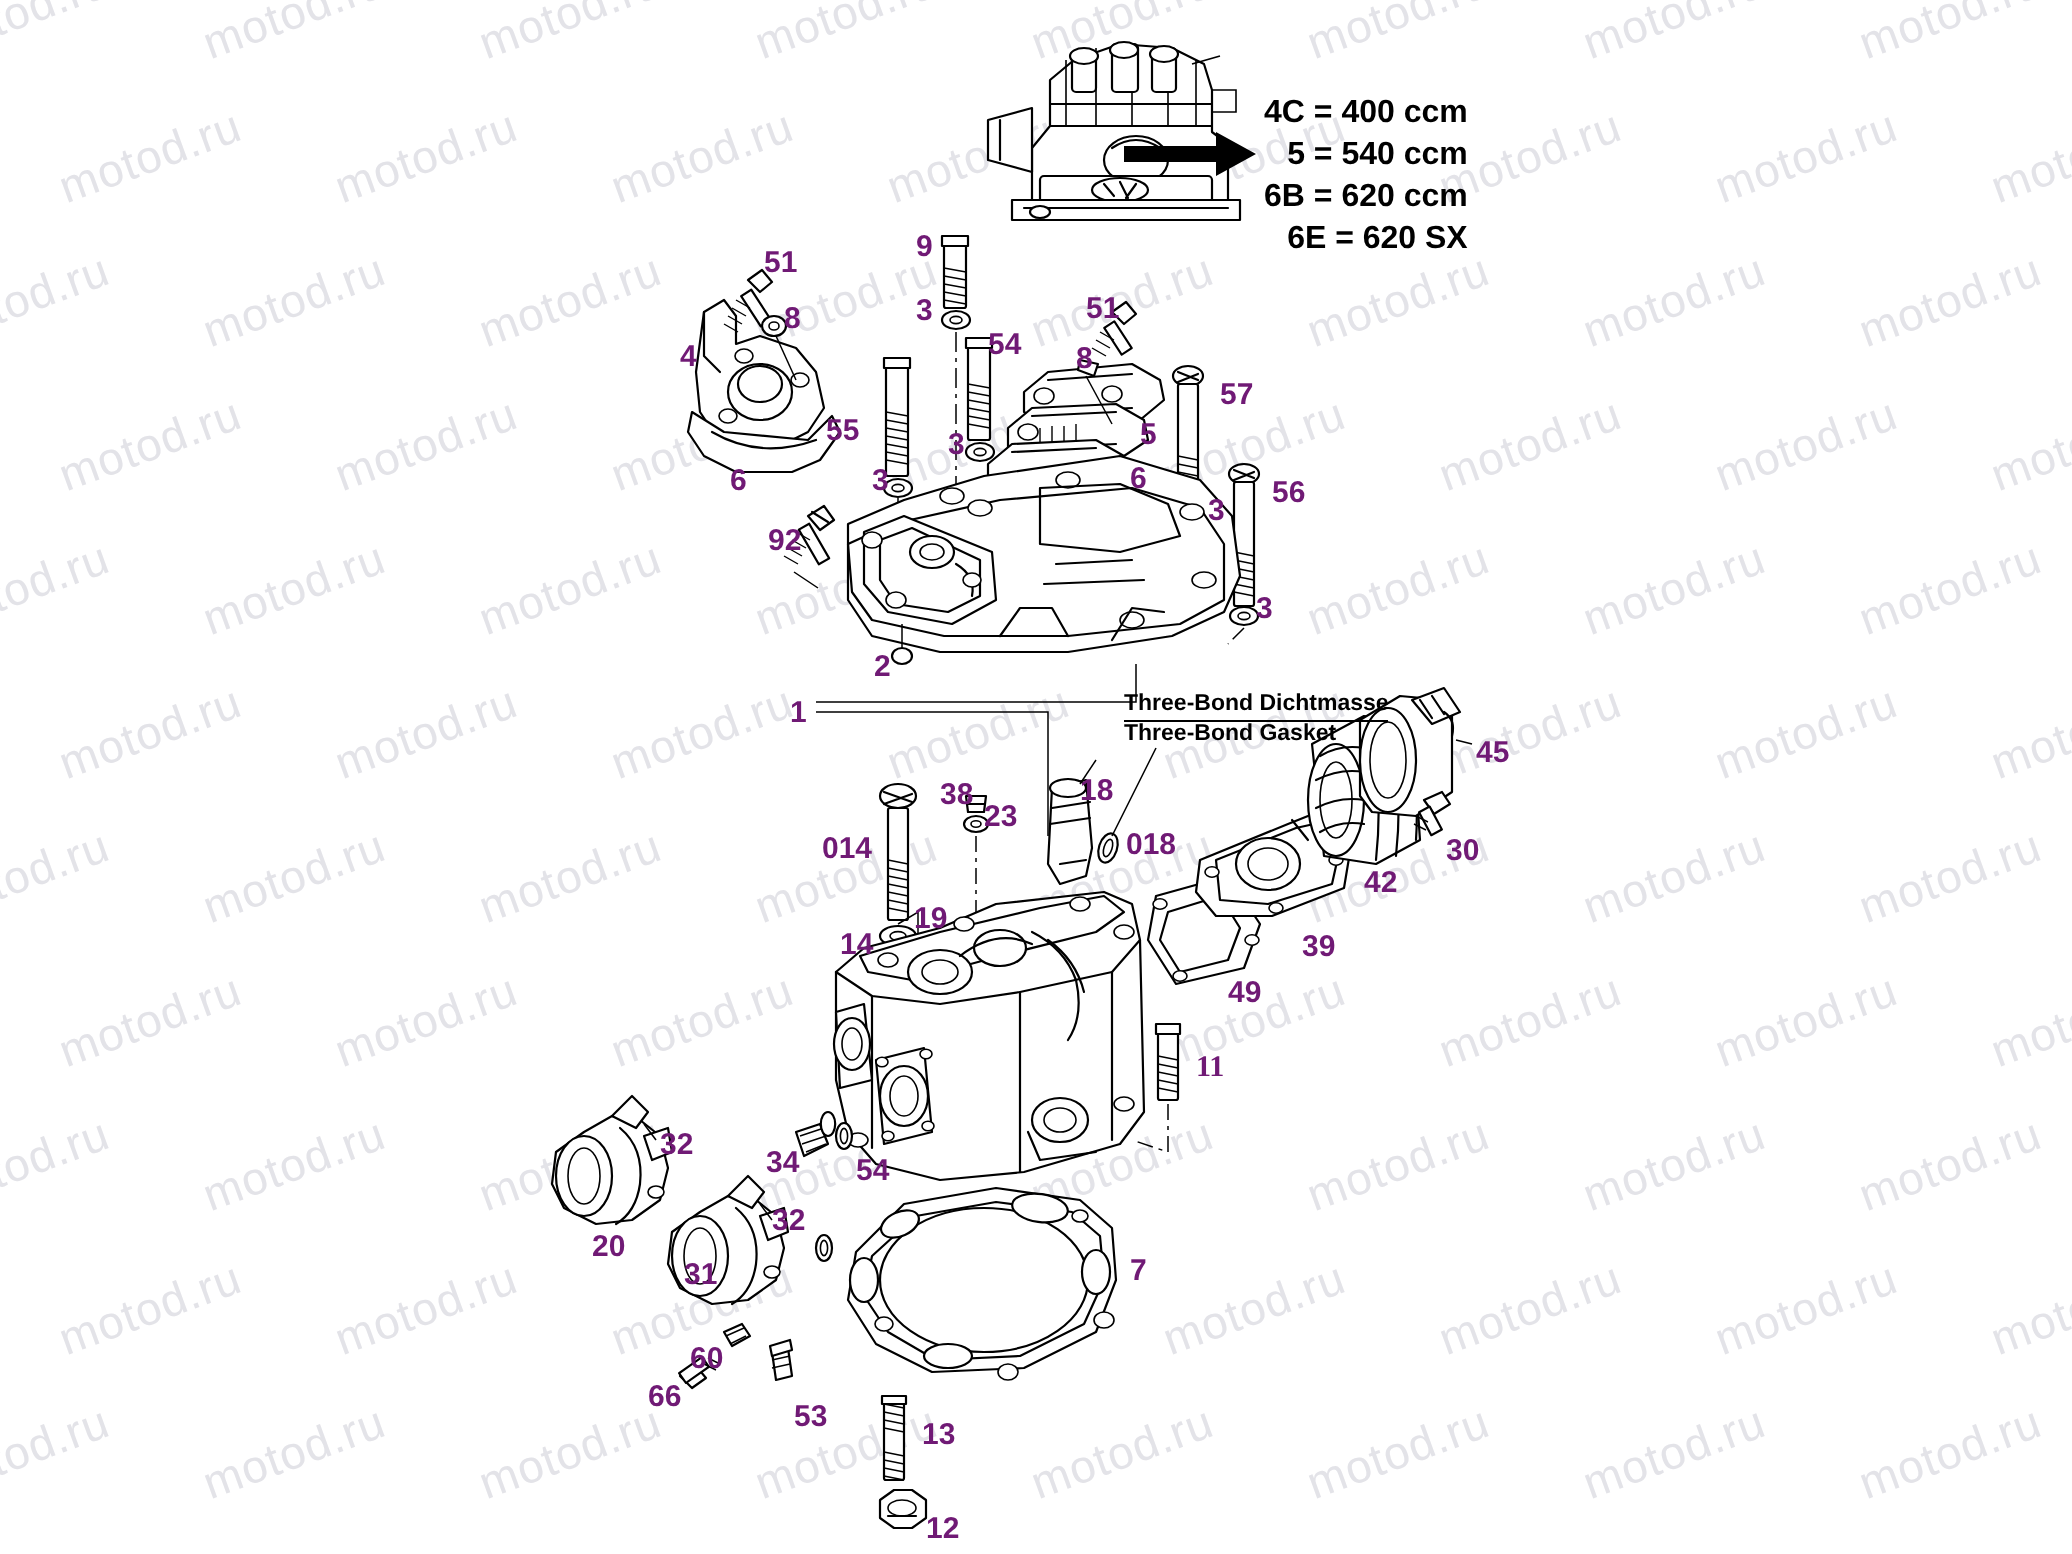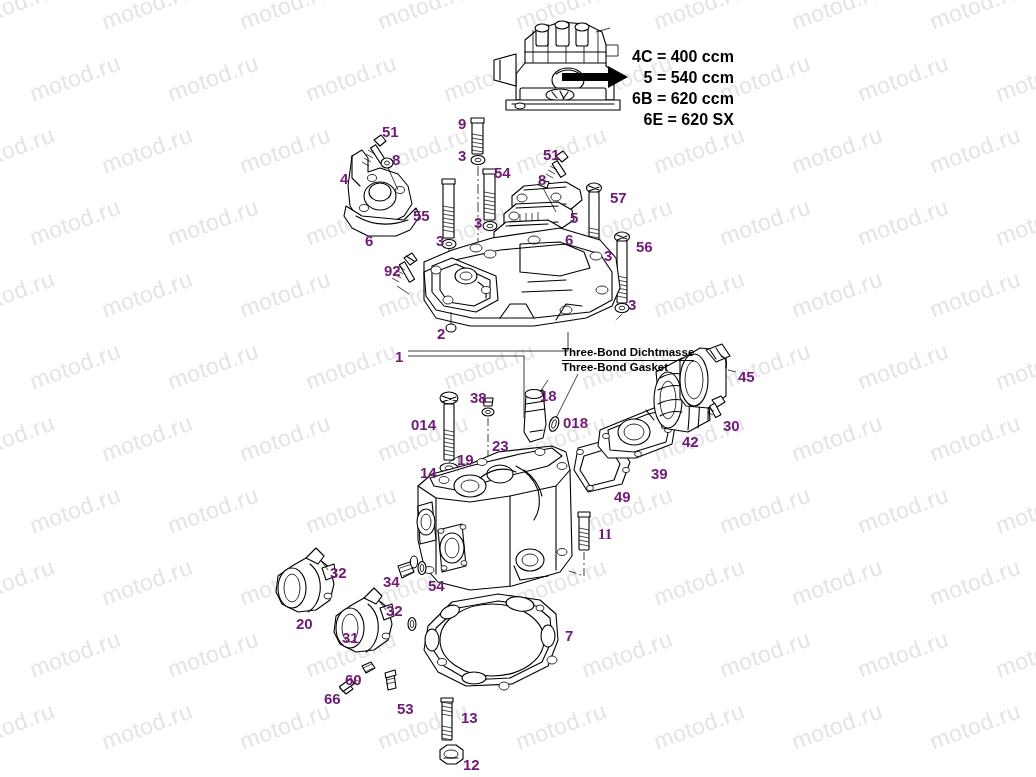--- a/index.html
+++ b/index.html
@@ -539,21 +539,21 @@
     <div class="lbl" style="left: 565px; top: 232px;">6</div>
     <div class="lbl" style="left: 610px; top: 190px;">57</div>
     <div class="lbl" style="left: 604px; top: 248px;">3</div>
     <div class="lbl" style="left: 636px; top: 239px; text-align: center;">56</div>
     <div class="lbl" style="left: 628px; top: 297px;">3</div>
     <div class="lbl" style="left: 384px; top: 263px;">92</div>
     <div class="lbl" style="left: 437px; top: 326px;">2</div>
     <div class="lbl" style="left: 395px; top: 349px;">1</div>
     <div class="lbl" style="left: 411px; top: 417px;">014</div>
     <div class="lbl" style="left: 470px; top: 390px;">38</div>
-    <div class="lbl" style="left: 492px; top: 438px;">23</div>
+    <div class="lbl" style="left: 492px; top: 401px;">23</div>
     <div class="lbl" style="left: 457px; top: 452px;">19</div>
     <div class="lbl" style="left: 420px; top: 465px;">14</div>
     <div class="lbl" style="left: 540px; top: 388px;">18</div>
     <div class="lbl" style="left: 563px; top: 415px;">018</div>
     <div class="lbl" style="left: 738px; top: 369px;">45</div>
     <div class="lbl" style="left: 723px; top: 418px;">30</div>
     <div class="lbl" style="left: 682px; top: 434px;">42</div>
     <div class="lbl" style="left: 651px; top: 466px;">39</div>
     <div class="lbl" style="left: 614px; top: 489px;">49</div>
     <div class="lbl" style="left: 598px; top: 527px; font-family: Liberation Serif, serif;">11</div>

